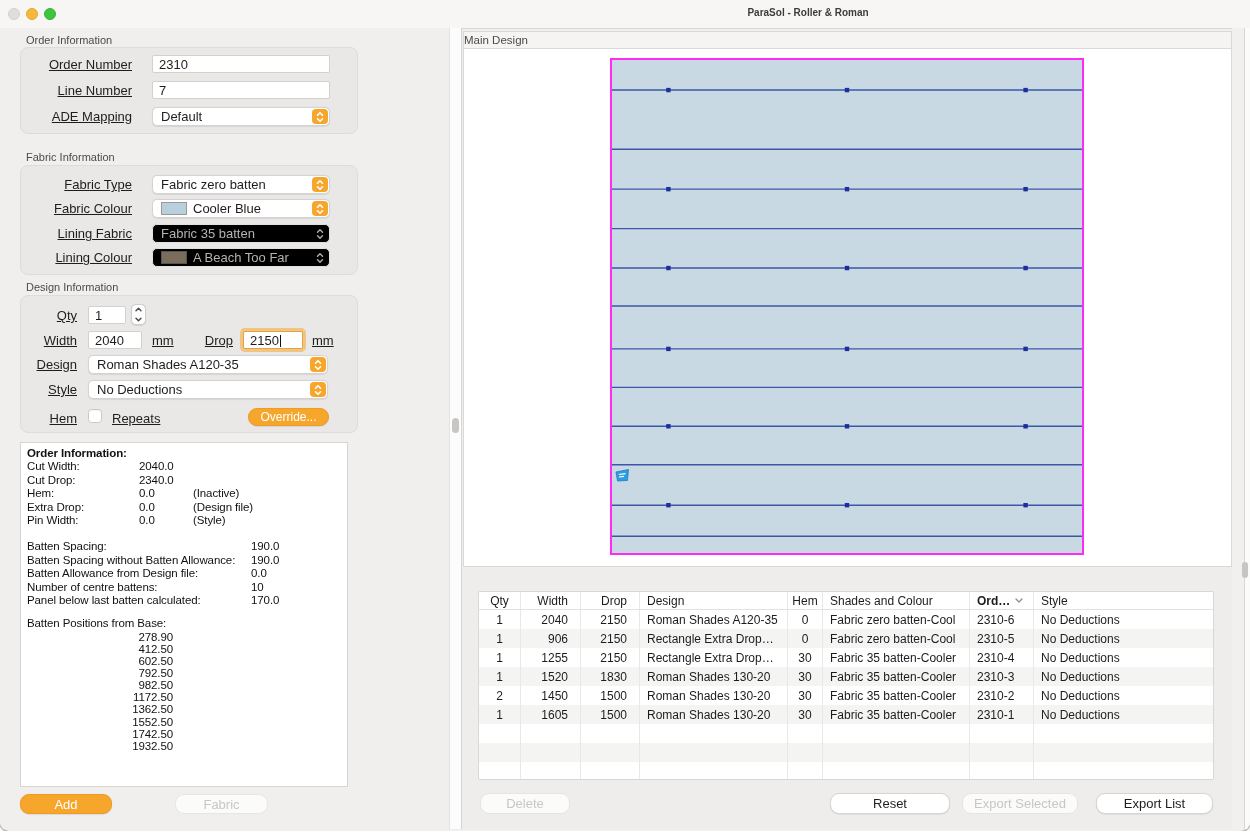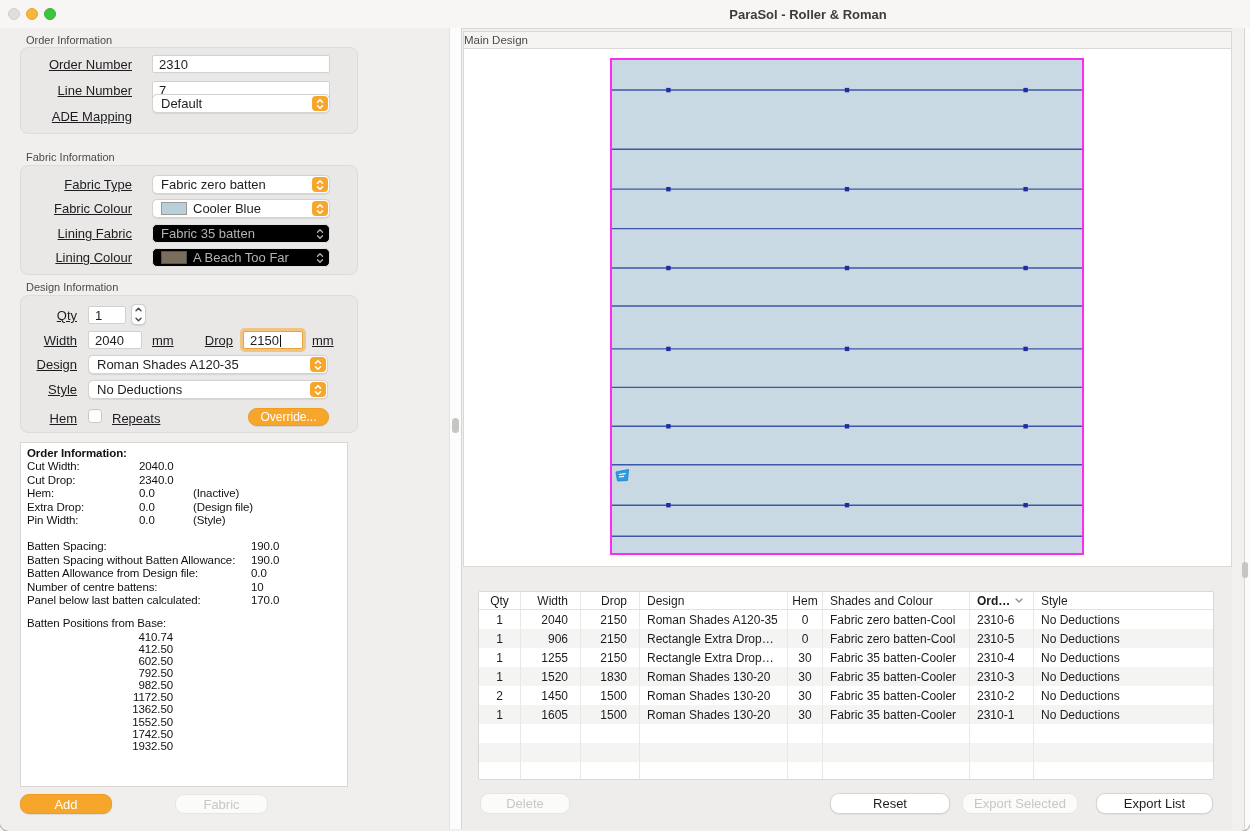--- a/index.html
+++ b/index.html
@@ -6,21 +6,21 @@
             -webkit-font-smoothing:antialiased;}
   .window{position:relative;width:1250px;height:831px;background:#f0efee;overflow:hidden;
           border-radius:0 0 9px 9px;box-shadow:0 0 0 1px rgba(0,0,0,.15),0 1px 3px rgba(0,0,0,.35);}
   
   .titlebar{position:absolute;left:0;top:0;width:1250px;height:28px;background:#f7f6f5;
             border-bottom:1px solid #d9d8d7;}
   .tl{position:absolute;top:8px;width:12px;height:12px;border-radius:50%;}
   .tl.red{left:8px;background:#dfdedd;border:1px solid #d2d1d0;box-sizing:border-box;}
   .tl.yellow{left:26px;background:#f6b73c;border:1px solid #e9a62f;box-sizing:border-box;}
   .tl.green{left:44px;background:#3ec53e;border:1px solid #34b234;box-sizing:border-box;}
-  .win-title{position:absolute;top:7px;left:808px;transform:translateX(-50%);font-size:13px;
+  .win-title{position:absolute;top:7px;left:808px;transform:translateX(-50%);font-size:10px;
              font-weight:700;color:#3c3c3c;white-space:nowrap;}
   
   .left-bg{position:absolute;left:0;top:28px;width:449px;height:801px;background:#f0efee;}
   .gutter{position:absolute;left:449px;top:28px;width:13px;height:801px;background:#fcfcfc;
           border-left:1px solid #e4e3e2;border-right:1px solid #d6d5d4;box-sizing:border-box;}
   .gutter-thumb{position:absolute;left:452px;top:418px;width:7px;height:15px;border-radius:4px;background:#c7c6c5;}
   .sec-h{position:absolute;left:26px;font-size:11px;color:#4c4b4a;}
   .gbox{position:absolute;left:20px;width:338px;background:#e9e8e6;border:1px solid #dedcda;
         border-radius:8px;box-sizing:border-box;}
   .flabel{position:absolute;font-size:13px;color:#1d1d1f;text-align:right;white-space:nowrap;text-decoration:underline;}
@@ -115,21 +115,21 @@
   <div class="gutter"></div>
   <div class="gutter-thumb"></div>
 
   <div class="sec-h" style="top:34px">Order Information</div>
   <div class="gbox" style="top:47px;height:87px"></div>
   <div class="flabel" style="left:20px;top:57px;width:112px">Order Number</div>
   <div class="tfield" style="left:152px;top:55px;width:178px;height:18px"><span>2310</span></div>
   <div class="flabel" style="left:20px;top:83px;width:112px">Line Number</div>
   <div class="tfield" style="left:152px;top:81px;width:178px;height:18px"><span>7</span></div>
   <div class="flabel" style="left:20px;top:109px;width:112px">ADE Mapping</div>
-  <div class="popup" style="left:152px;top:94px;width:178px">
+  <div class="popup" style="left:152px;top:107px;width:178px">
     <span class="ptext">Default</span>
     <span class="pcap">
       <svg class="chev" width="8" height="12" viewBox="0 0 8 12">
           <path d="M1.5 4.2 4 1.7 6.5 4.2M1.5 7.8 4 10.3 6.5 7.8" stroke="#ffffff" stroke-width="1.6" fill="none" stroke-linecap="round" stroke-linejoin="round"></path>
         </svg>
     </span>
   </div>
 
   <div class="sec-h" style="top:151px">Fabric Information</div>
   <div class="gbox" style="top:165px;height:110px"></div>
@@ -242,21 +242,21 @@
       </div>
     <div class="spacer12"></div>
     <div class="midrow"><span>Batten Spacing:</span><span class="mval">190.0</span></div>
     <div class="midrow"><span>Batten Spacing without Batten Allowance:</span><span class="mval">190.0</span></div>
     <div class="midrow"><span>Batten Allowance from Design file:</span><span class="mval">0.0</span></div>
     <div class="midrow"><span>Number of centre battens:</span><span class="mval">10</span></div>
     <div class="midrow"><span>Panel below last batten calculated:</span><span class="mval">170.0</span></div>
     <div class="spacer10"></div>
     <div class="oline">Batten Positions from Base:</div>
     <div id="pos-list">
-        <div class="pos">410.74</div>
+        <div class="pos">278.90</div>
         <div class="pos">412.50</div>
         <div class="pos">602.50</div>
         <div class="pos">792.50</div>
         <div class="pos">982.50</div>
         <div class="pos">1172.50</div>
         <div class="pos">1362.50</div>
         <div class="pos">1552.50</div>
         <div class="pos">1742.50</div>
         <div class="pos">1932.50</div>
       </div>

